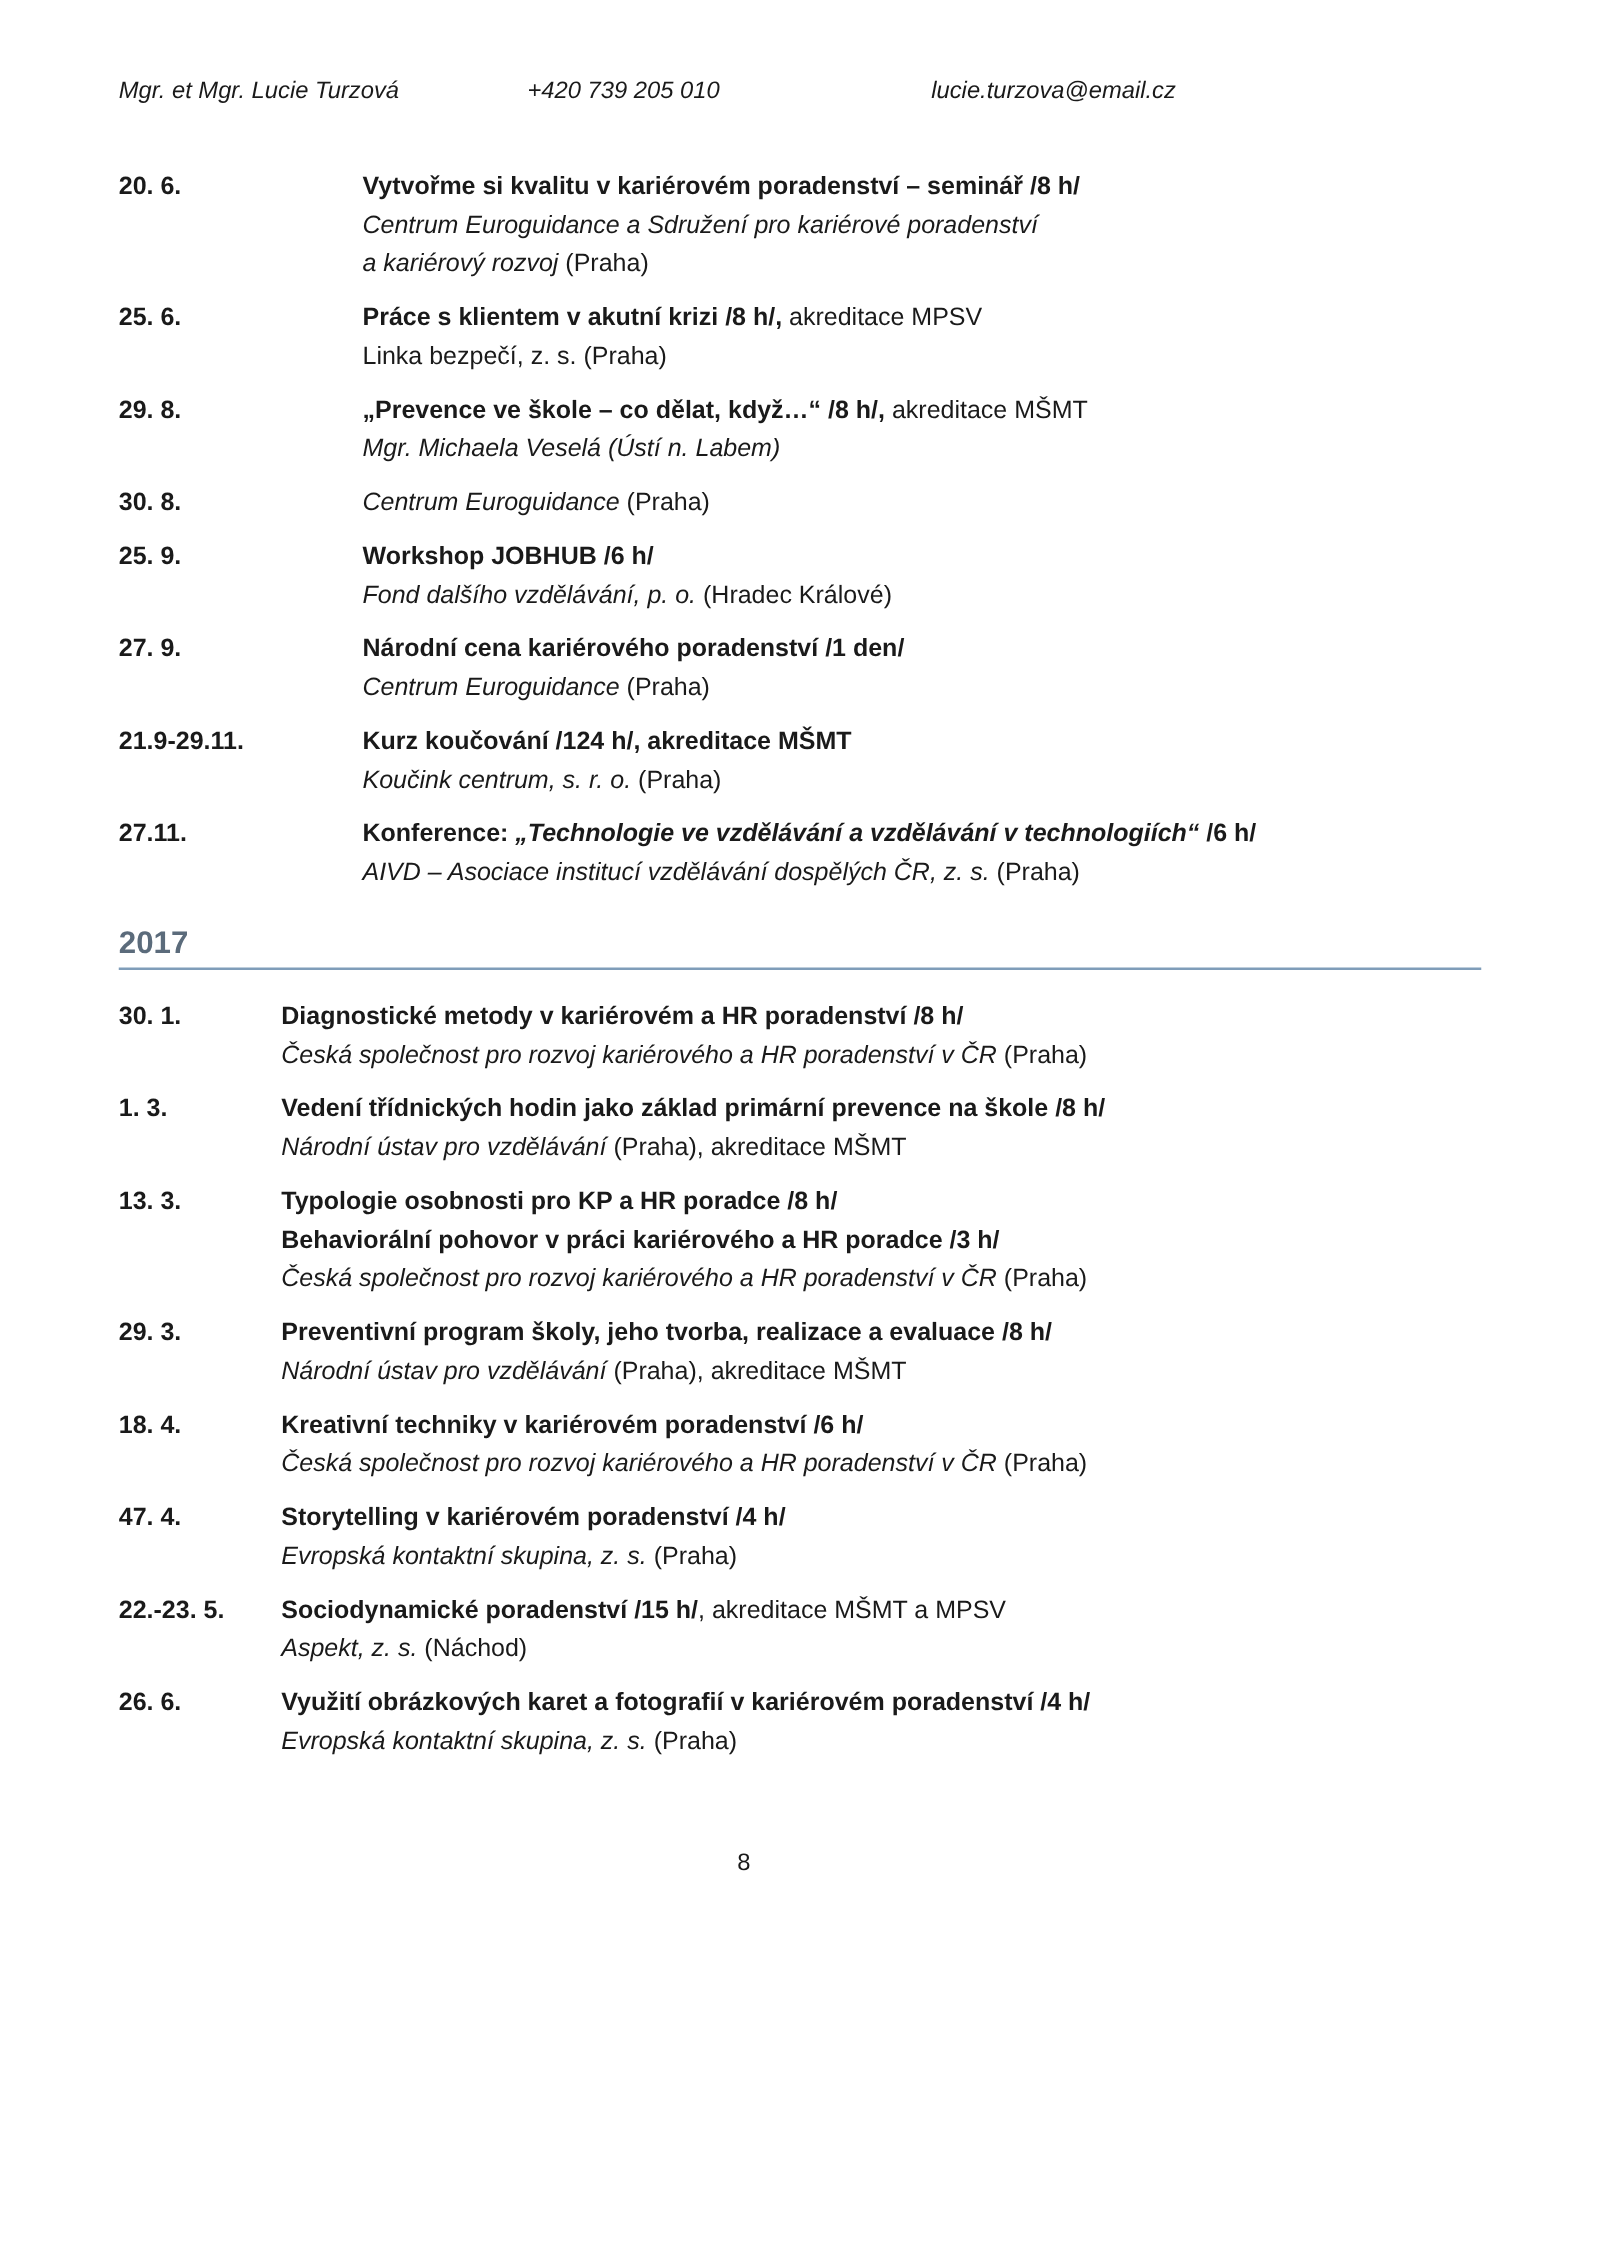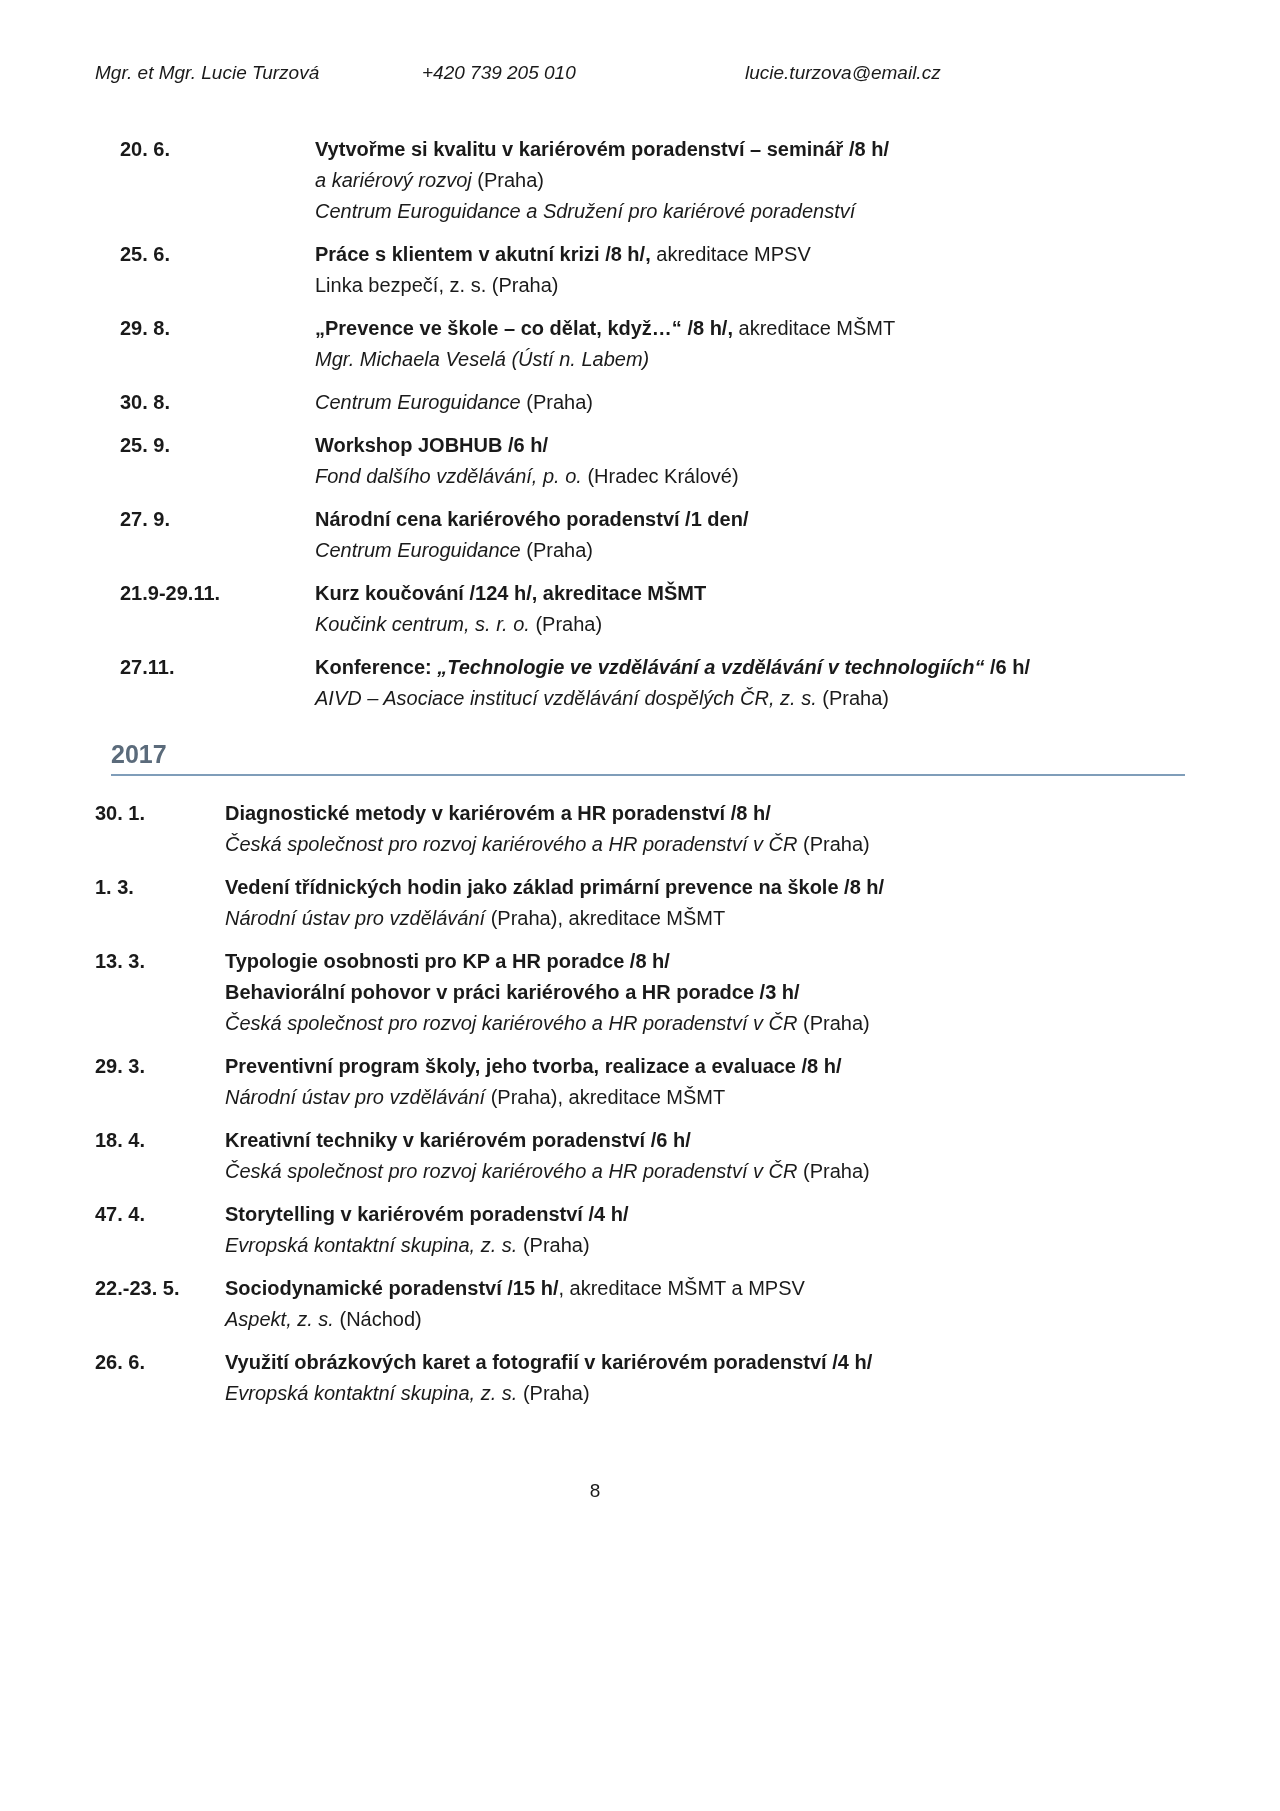--- a/index.html
+++ b/index.html
@@ -16,29 +16,29 @@
     box-sizing: border-box;
   }
   .header { position: relative; height: 28px; font-style: italic; font-size: 19px; }
   .h-name  { position: absolute; left: 0; }
   .h-phone { position: absolute; left: 327px; }
   .h-email { position: absolute; left: 650px; }
 
   #sections { margin-top: 44px; }
 
   .entry { display: flex; margin-bottom: 12px; font-size: 20px; line-height: 31px; }
-  .section.wide   .date { width: 195px; margin-left: 25px; }
+  .section.wide   .date { width: 195px; }
   .section.narrow .date { width: 130px; }
   .date { font-weight: bold; flex: 0 0 auto; }
   .content { flex: 1 1 auto; }
   .line span.b { font-weight: bold; text-align: center; }
   .line span.i { font-style: italic; }
 
   .section-heading {
-    margin: 26px 0 22px 16px;
+    margin: 26px 0 22px 0;
     padding-bottom: 5px;
     border-bottom: 2px solid #7f9db9;
     font-size: 25px;
     font-weight: bold;
     color: #5b6b7b;
   }
 
   .page-number {
     position: absolute;
     top: 1480px;
@@ -59,22 +59,22 @@
     <span class="h-phone">+420 739 205 010</span>
     <span class="h-email">lucie.turzova@email.cz</span>
   </div>
 
   <div id="sections">
       <div class="section wide">
         <div class="entry">
           <div class="date">20. 6.</div>
           <div class="content">
             <div class="line"><span class="b">Vytvořme si kvalitu v kariérovém poradenství – seminář /8 h/</span></div>
+            <div class="line"><span class="i">Centrum Euroguidance a Sdružení pro kariérové poradenství</span></div>
             <div class="line"><span class="i">a kariérový rozvoj</span><span> (Praha)</span></div>
-            <div class="line"><span class="i">Centrum Euroguidance a Sdružení pro kariérové poradenství</span></div>
           </div>
         </div>
         <div class="entry">
           <div class="date">25. 6.</div>
           <div class="content">
             <div class="line"><span class="b">Práce s klientem v akutní krizi /8 h/,</span><span> akreditace MPSV</span></div>
             <div class="line"><span>Linka bezpečí, z. s. (Praha)</span></div>
           </div>
         </div>
         <div class="entry">

